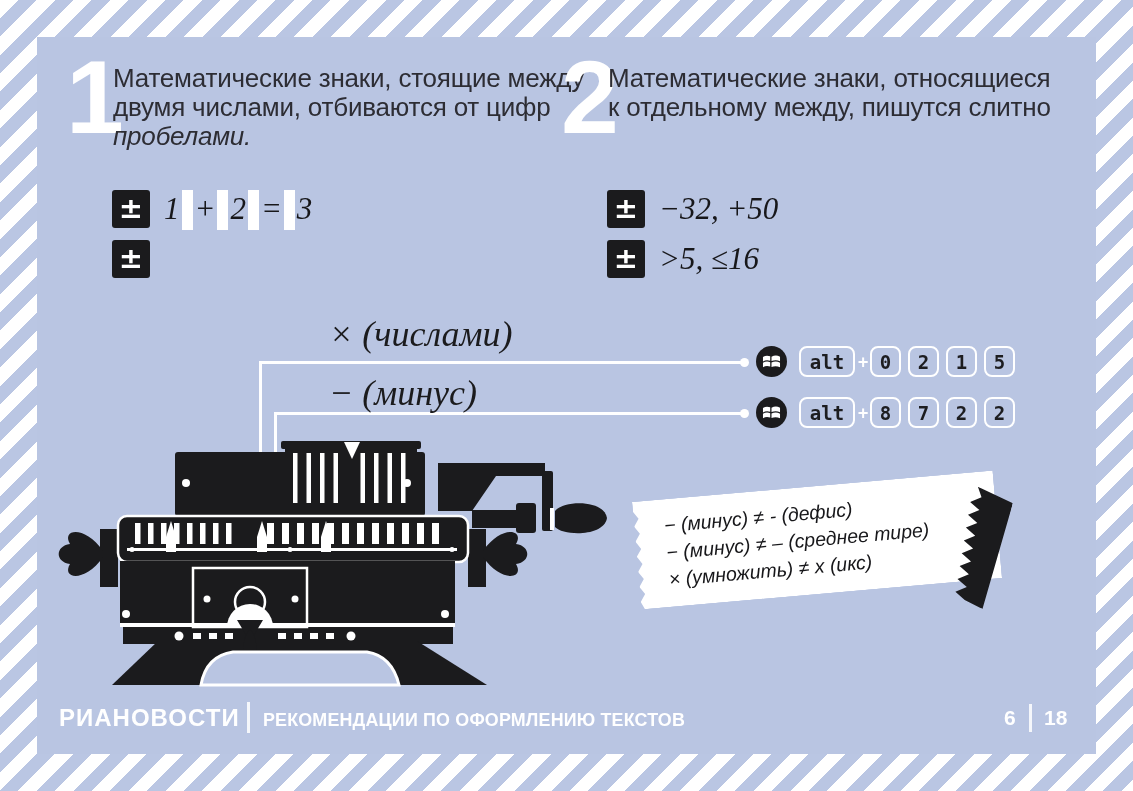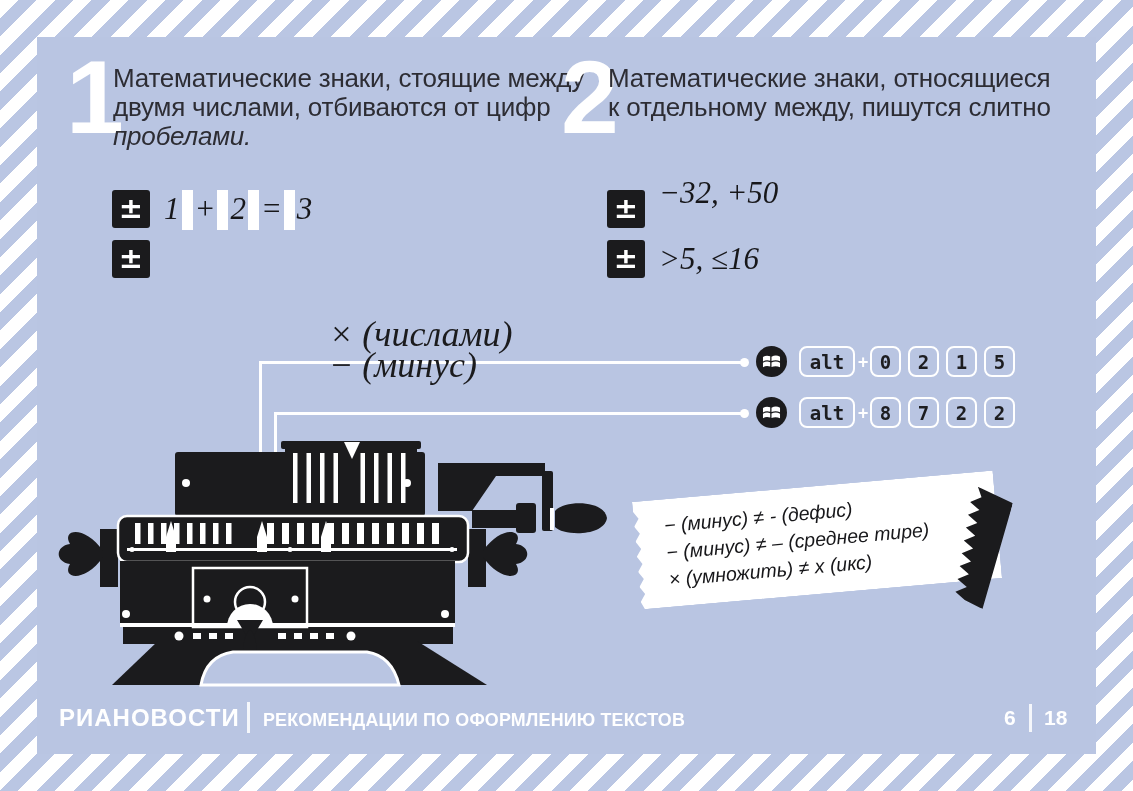--- a/index.html
+++ b/index.html
@@ -68,21 +68,21 @@
     <div>Математические знаки, относящиеся</div>
     <div>к отдельному между, пишутся слитно</div>
   </div>
 
   <div class="abs pm" style="left:112px;top:190px;">±</div>
   <div class="abs eq" style="left:164px;top:190px;"><span>1</span><span class="sp"></span><span>+</span><span class="sp"></span><span>2</span><span class="sp"></span><span>=</span><span class="sp"></span><span>3</span></div>
 
   <div class="abs pm" style="left:112px;top:240px;">±</div>
 
   <div class="abs pm" style="left:607px;top:190px;">±</div>
-  <div class="abs eq" style="left:659px;top:174px;">−32, +50</div>
+  <div class="abs eq" style="left:659px;top:190px;">−32, +50</div>
 
   <div class="abs pm" style="left:607px;top:240px;">±</div>
   <div class="abs eq" style="left:659px;top:240px;">&gt;5, ≤16</div>
 
   <svg class="abs" style="left:55px;top:415px;" width="560" height="280" viewBox="0 0 560 280">
     <g fill="#1b1b1d">
       <rect x="120" y="37" width="250" height="64" rx="3"></rect>
       <rect x="226" y="26" width="140" height="8" rx="2"></rect>
       <rect x="230" y="30" width="132" height="72"></rect>
       <path d="M383,48 L490,48 L490,61 L441,61 L417,96 L383,96 Z"></path>
@@ -165,21 +165,21 @@
   </svg>
 
   <div class="abs cline" style="left:259px;top:361px;width:486px;height:3px;"></div>
   <div class="abs cline" style="left:259px;top:361px;width:3px;height:91px;"></div>
   <div class="abs cline" style="left:274px;top:412px;width:471px;height:3px;"></div>
   <div class="abs cline" style="left:274px;top:412px;width:3px;height:40px;"></div>
   <div class="abs cdot" style="left:740px;top:358px;"></div>
   <div class="abs cdot" style="left:740px;top:409px;"></div>
 
   <div class="abs ann" style="left:329px;top:313px;">× (числами)</div>
-  <div class="abs ann" style="left:329px;top:344px;">− (минус)</div>
+  <div class="abs ann" style="left:329px;top:372px;">− (минус)</div>
 
   <svg class="abs" style="left:756px;top:346px;" width="31" height="31" viewBox="0 0 24 24">
     <circle cx="12" cy="12" r="12" fill="#1b1b1d"></circle>
     <g fill="#ffffff">
       <path d="M5.4,8.6 C7.2,7.3 9,7.2 11,8 L11,11.4 C9,10.7 7.2,10.8 5.4,12 Z"></path>
       <path d="M12,8.3 C14.2,7.2 16.4,7.1 18.6,8.3 L18.6,11.9 C16.4,10.8 14.2,10.9 12,11.7 Z"></path>
       <path d="M5.4,13 C7.2,11.9 9,11.8 11,12.5 L11,15.9 C9,15.2 7.2,15.3 5.4,16.4 Z"></path>
       <path d="M12,12.7 C14.2,11.9 16.4,11.8 18.6,12.9 L18.6,16.5 C16.4,15.4 14.2,15.5 12,16.2 Z"></path>
     </g>
   </svg>

